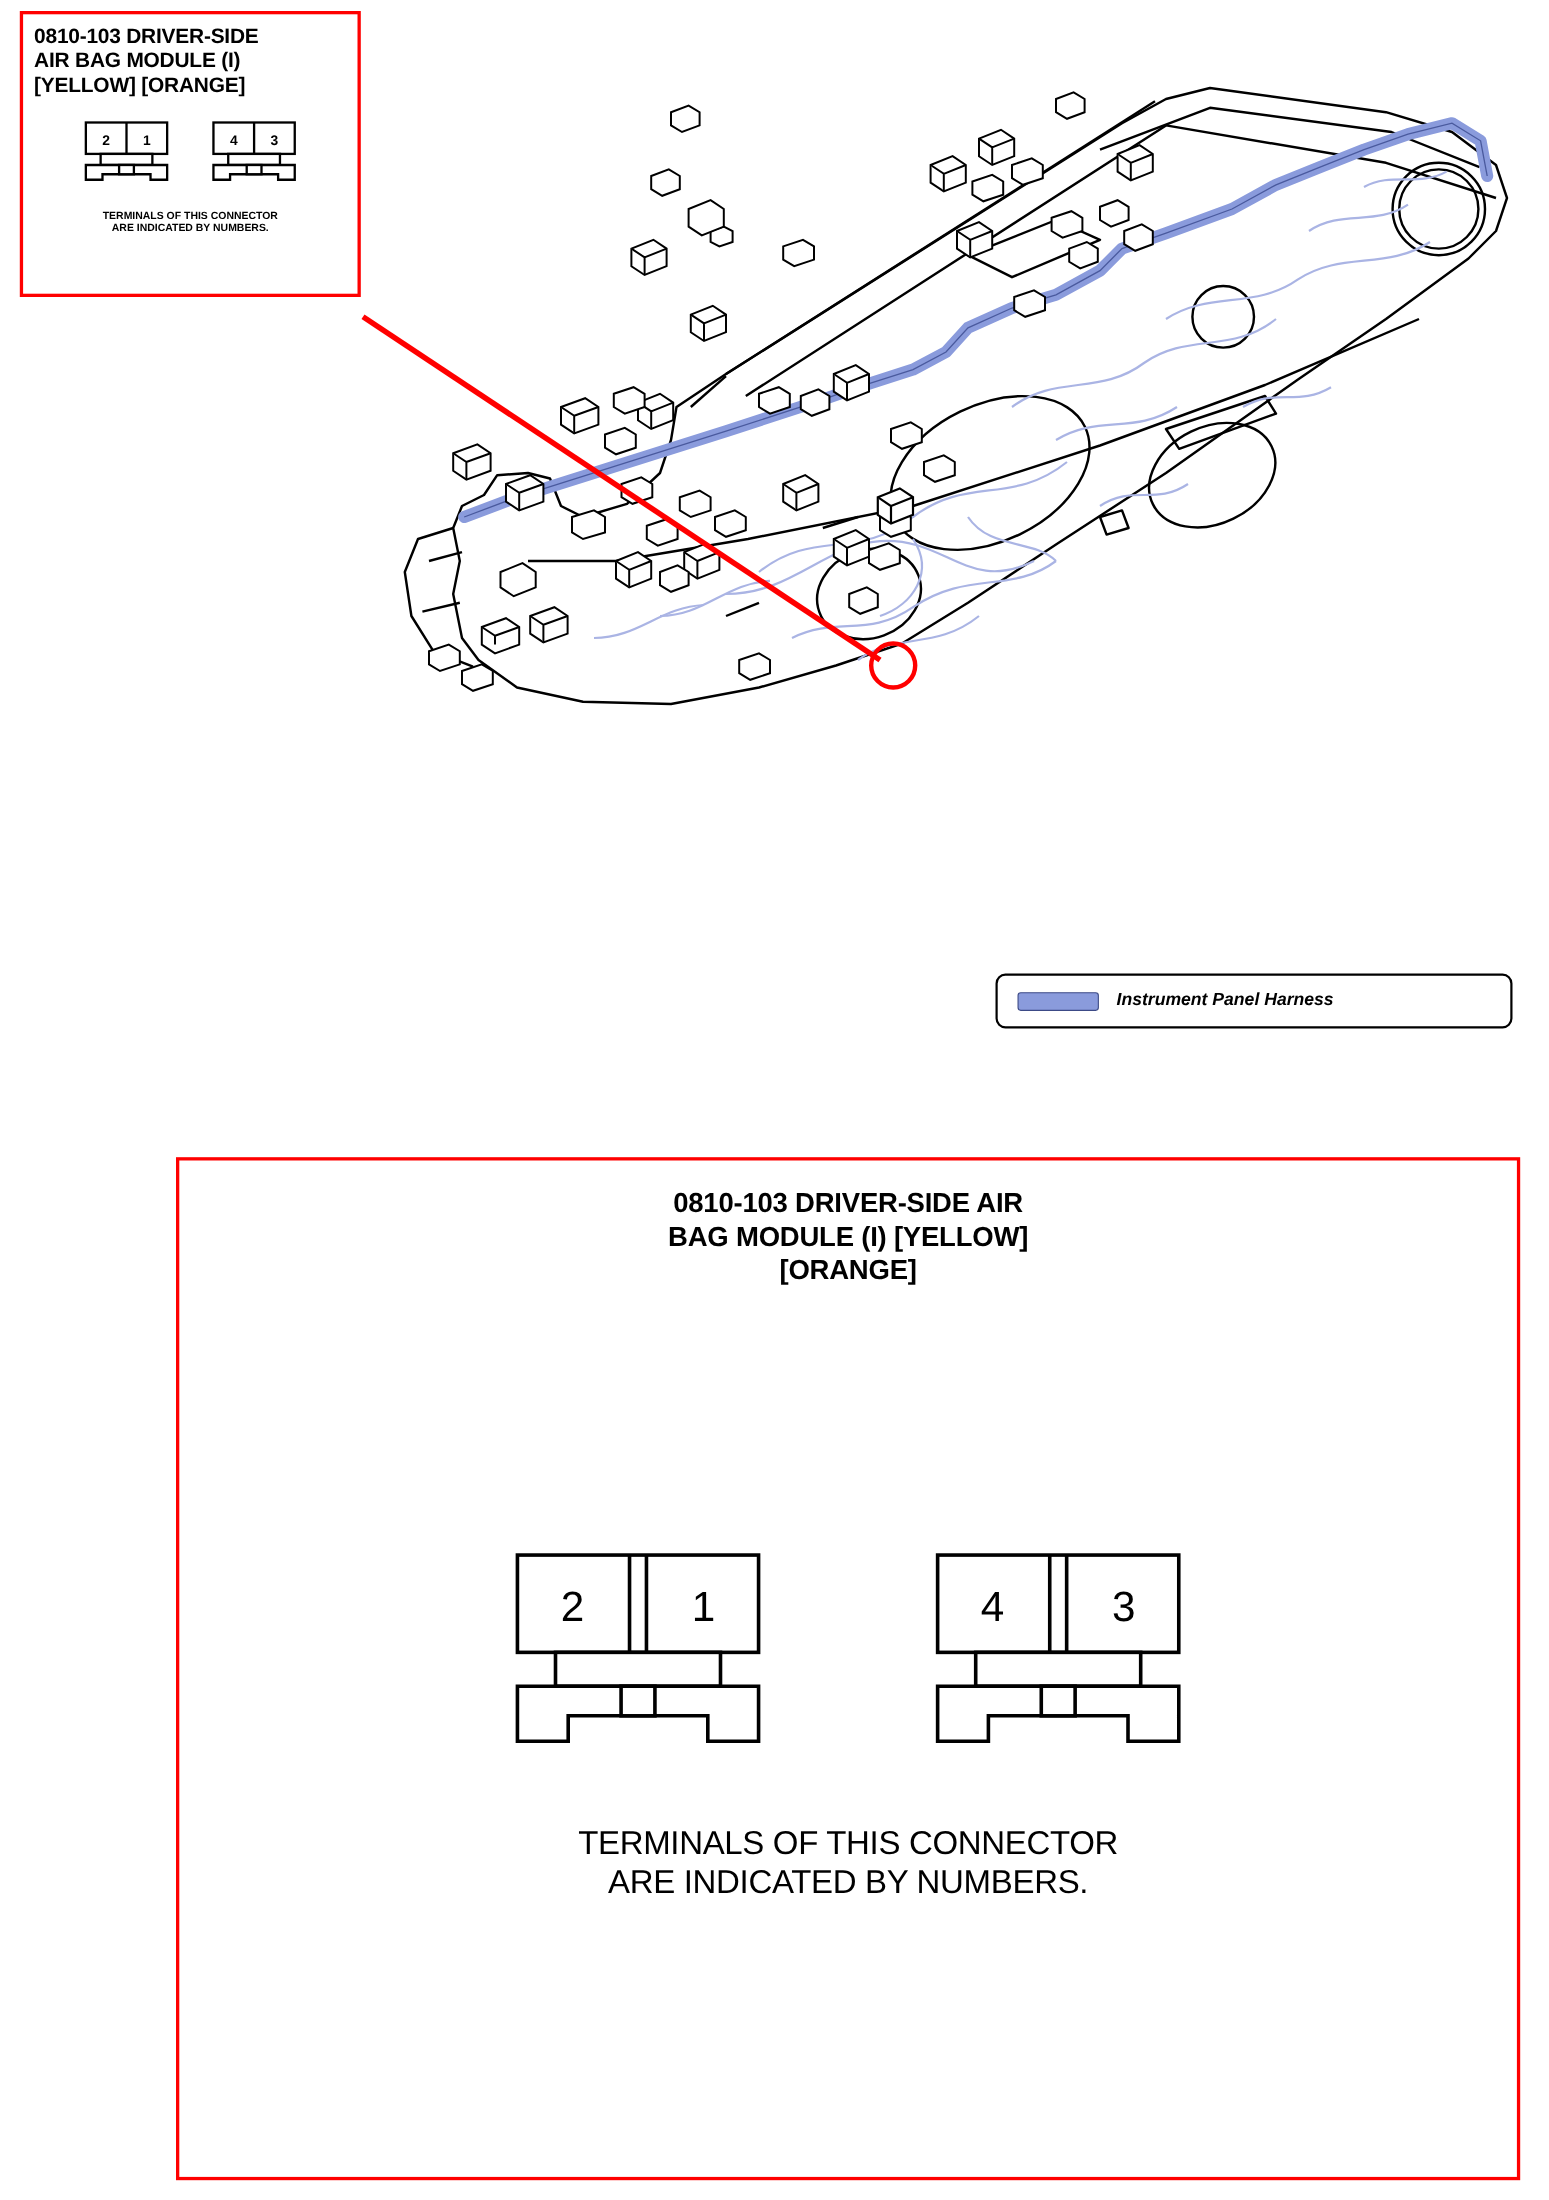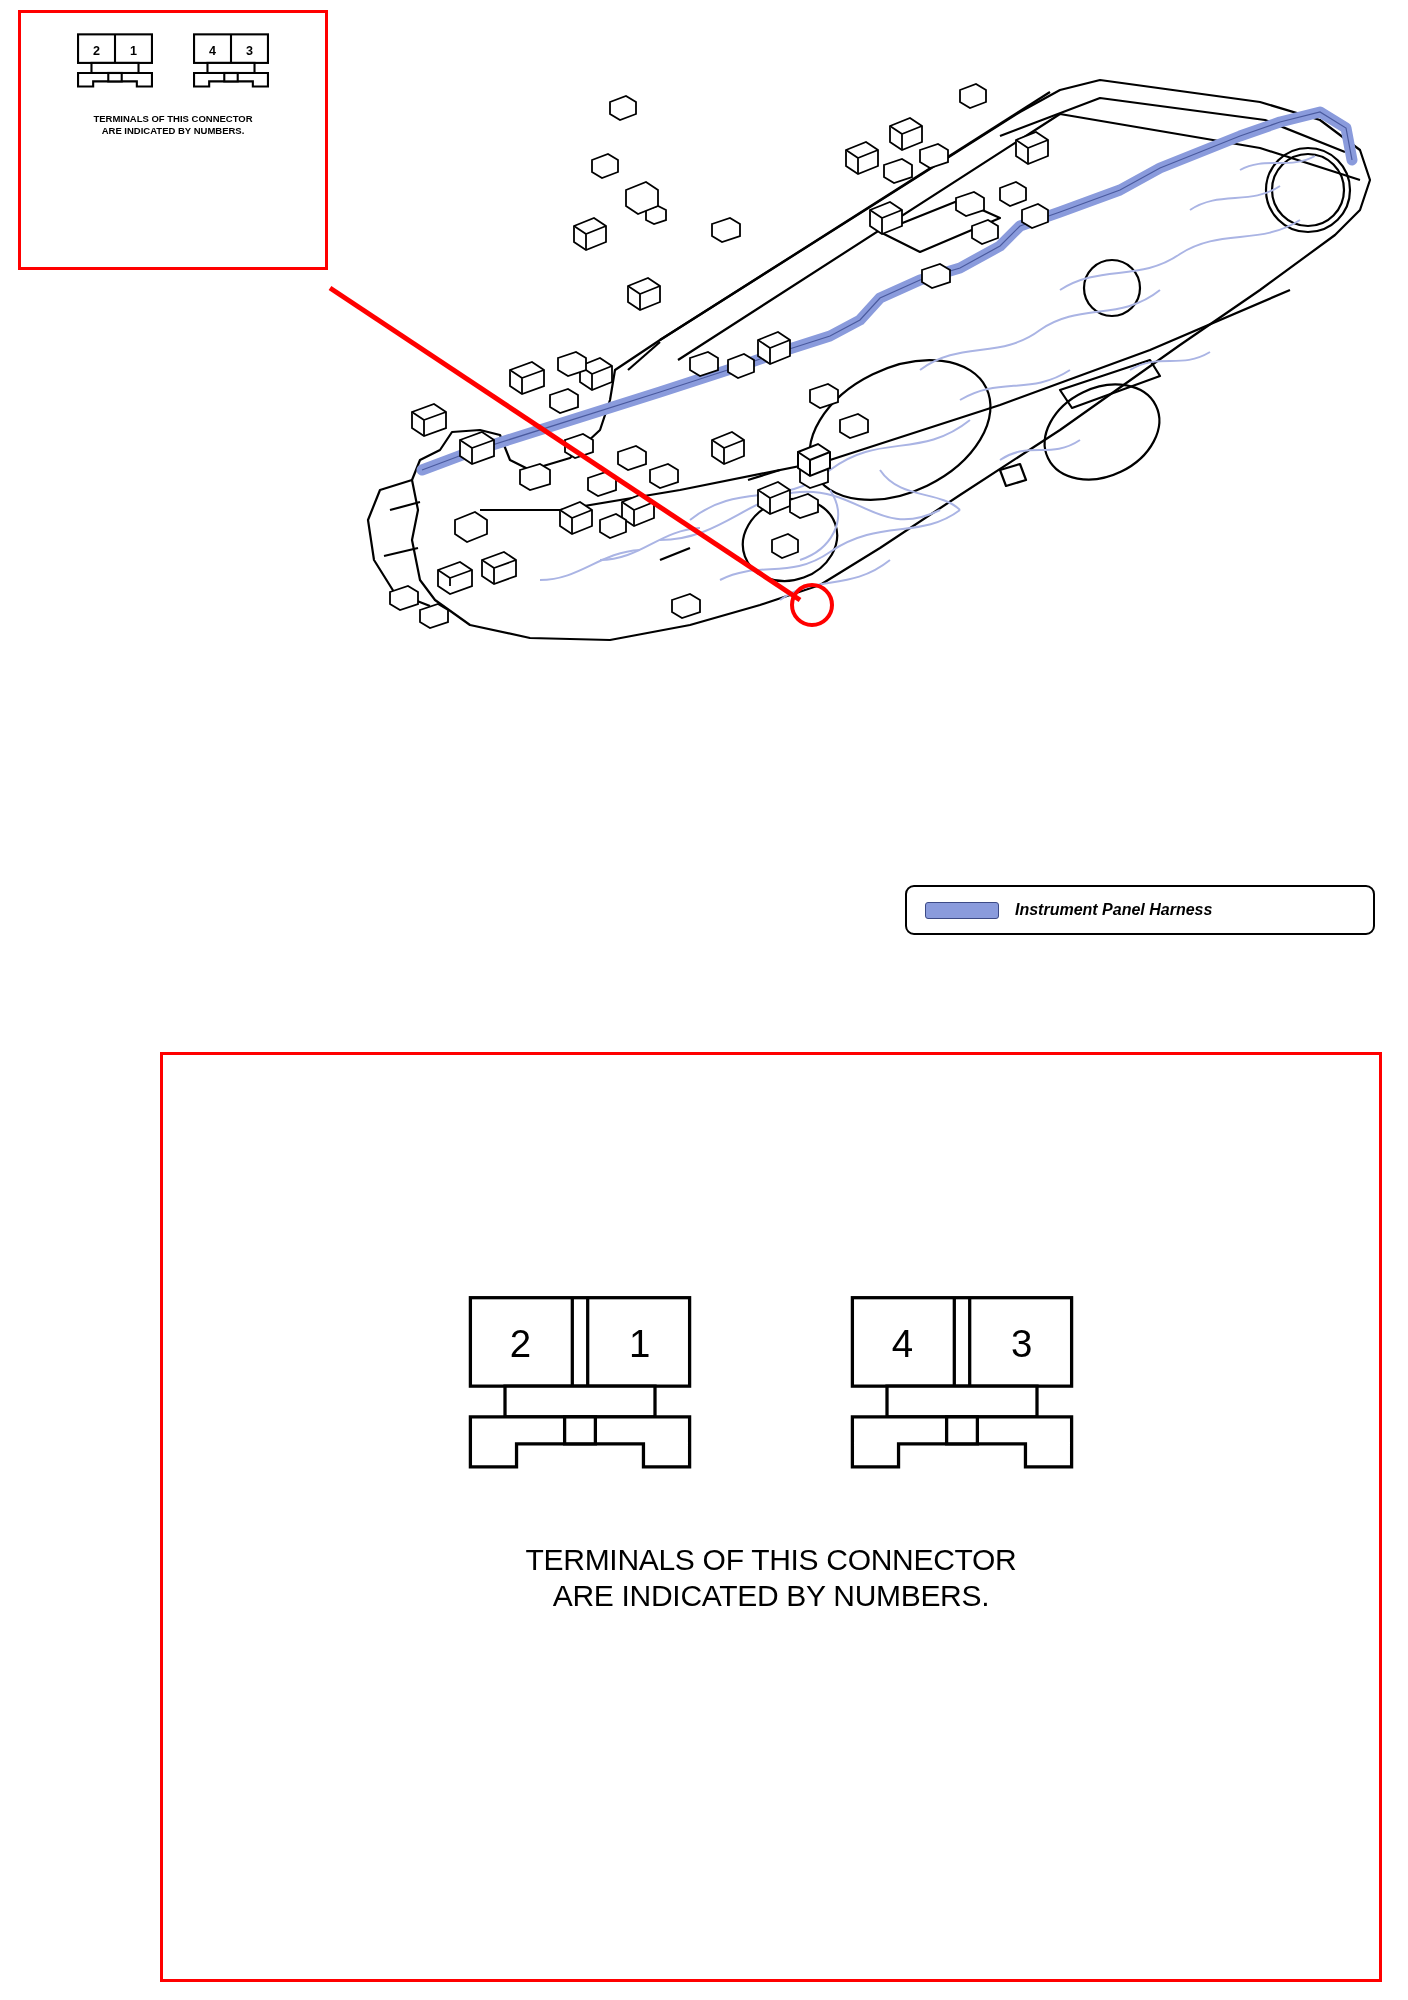--- a/index.html
+++ b/index.html
@@ -132,20 +132,25 @@
     font-size: 30px;
     line-height: 1.2;
     margin-top: 60px;
     letter-spacing: -0.3px;
   }
 </style>
 </head>
 <body>
 
 <div class="callout-box">
+  <div class="callout-title">
+    <div>0810-103 DRIVER-SIDE</div>
+    <div>AIR BAG MODULE (I)</div>
+    <div>[YELLOW] [ORANGE]</div>
+  </div>
 
   <div class="callout-conns">
 
     <svg class="conn-sm" viewBox="0 0 100 72">
       <rect x="6" y="4" width="88" height="34" fill="#fff" stroke="#000" stroke-width="2.5"></rect>
       <line x1="50" y1="4" x2="50" y2="38" stroke="#000" stroke-width="2.5"></line>
       <text x="28" y="28" font-family="Liberation Sans, sans-serif" font-size="15" font-weight="bold" text-anchor="middle">2</text>
       <text x="72" y="28" font-family="Liberation Sans, sans-serif" font-size="15" font-weight="bold" text-anchor="middle">1</text>
       <rect x="22" y="38" width="56" height="12" fill="#fff" stroke="#000" stroke-width="2.5"></rect>
       <path d="M6 50 L94 50 L94 66 L76 66 L76 60 L24 60 L24 66 L6 66 Z" fill="#fff" stroke="#000" stroke-width="2.5"></path>
@@ -320,20 +325,25 @@
     </g>
   </svg>
 </div>
 
 <div class="legend">
   <div class="legend-swatch"></div>
   <div class="legend-label">Instrument Panel Harness</div>
 </div>
 
 <div class="detail-panel">
+  <div class="detail-title">
+    <div>0810-103 DRIVER-SIDE AIR</div>
+    <div>BAG MODULE (I) [YELLOW]</div>
+    <div>[ORANGE]</div>
+  </div>
 
   <div class="detail-conns">
 
     <svg class="conn-lg" viewBox="0 0 260 200">
       <rect x="16" y="8" width="228" height="92" fill="#fff" stroke="#000" stroke-width="3.4"></rect>
       <line x1="122" y1="8" x2="122" y2="100" stroke="#000" stroke-width="3.4"></line>
       <line x1="138" y1="8" x2="138" y2="100" stroke="#000" stroke-width="3.4"></line>
       <text x="68" y="70" font-family="Liberation Sans, sans-serif" font-size="40" text-anchor="middle">2</text>
       <text x="192" y="70" font-family="Liberation Sans, sans-serif" font-size="40" text-anchor="middle">1</text>
       <rect x="52" y="100" width="156" height="32" fill="#fff" stroke="#000" stroke-width="3.4"></rect>

